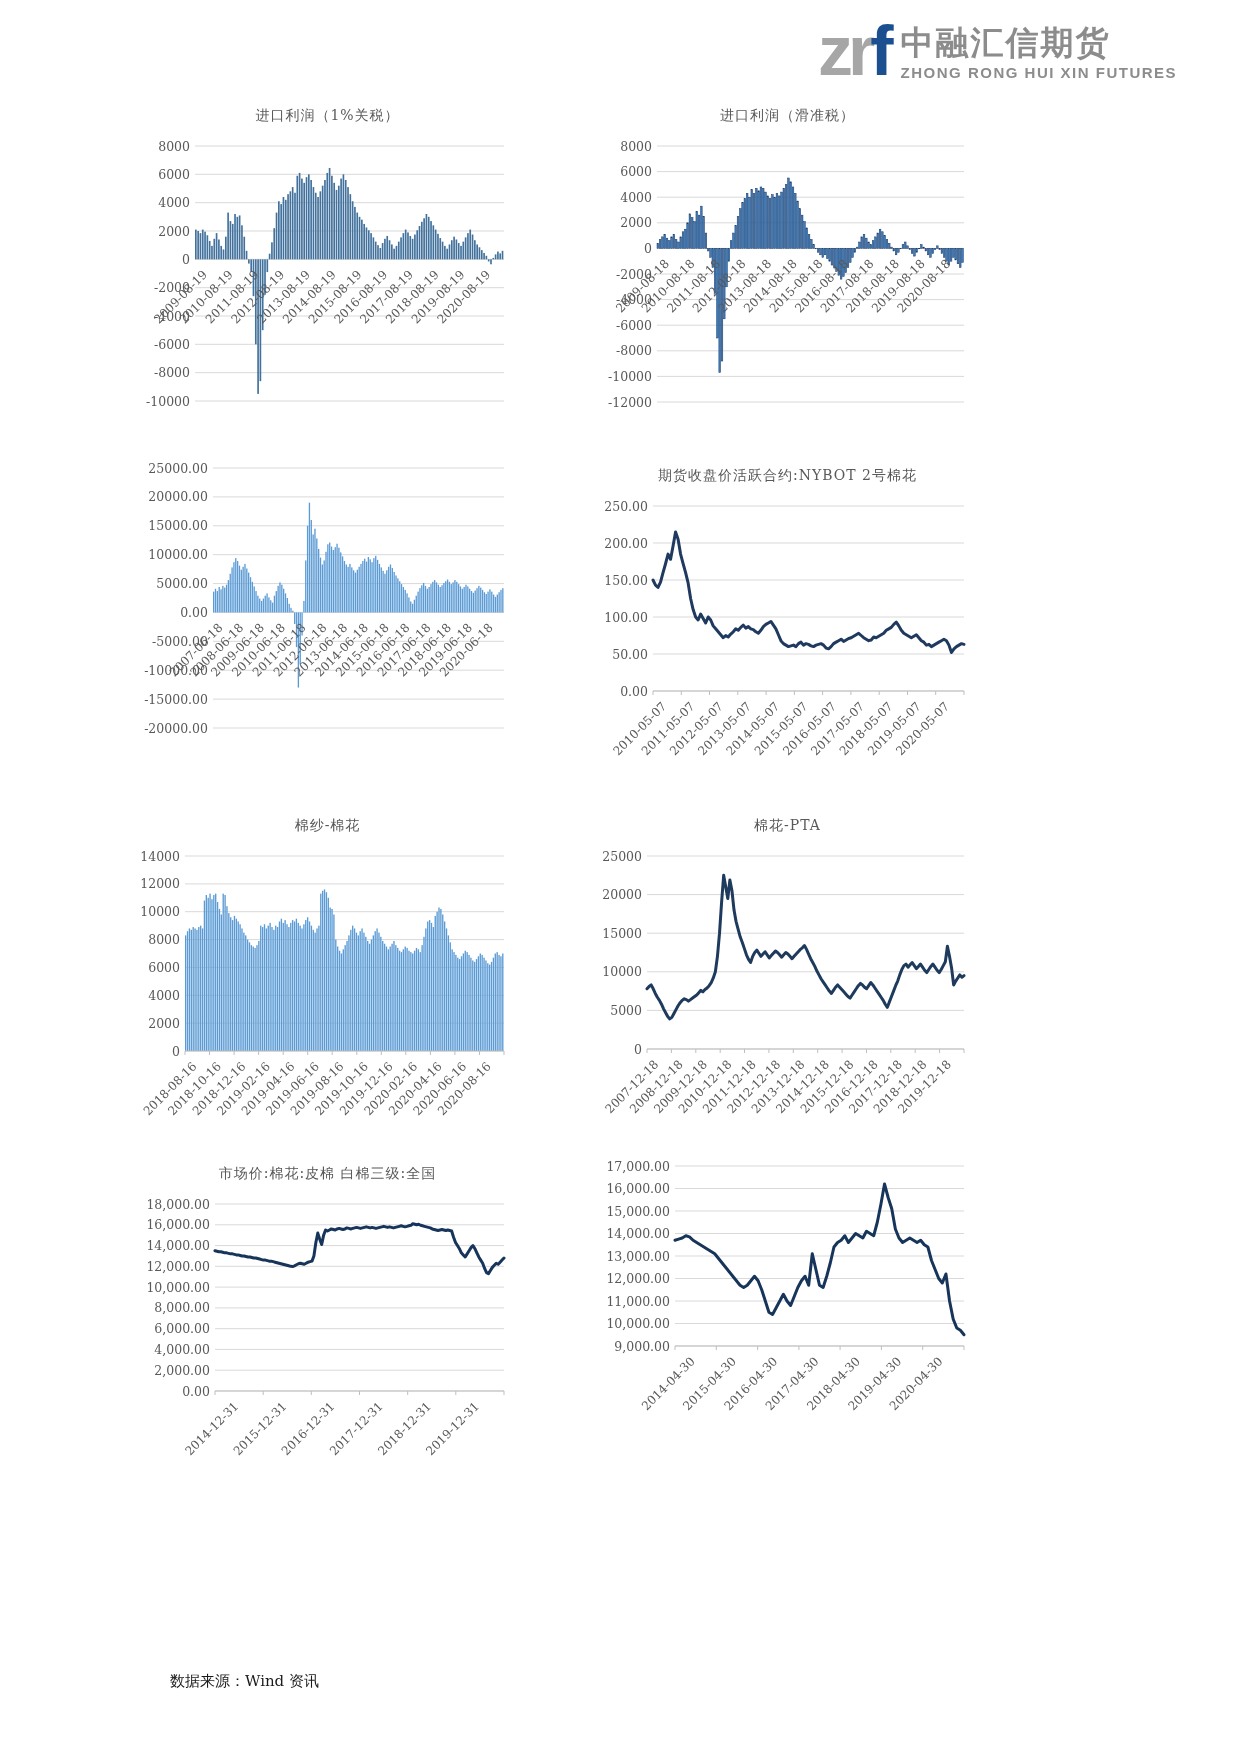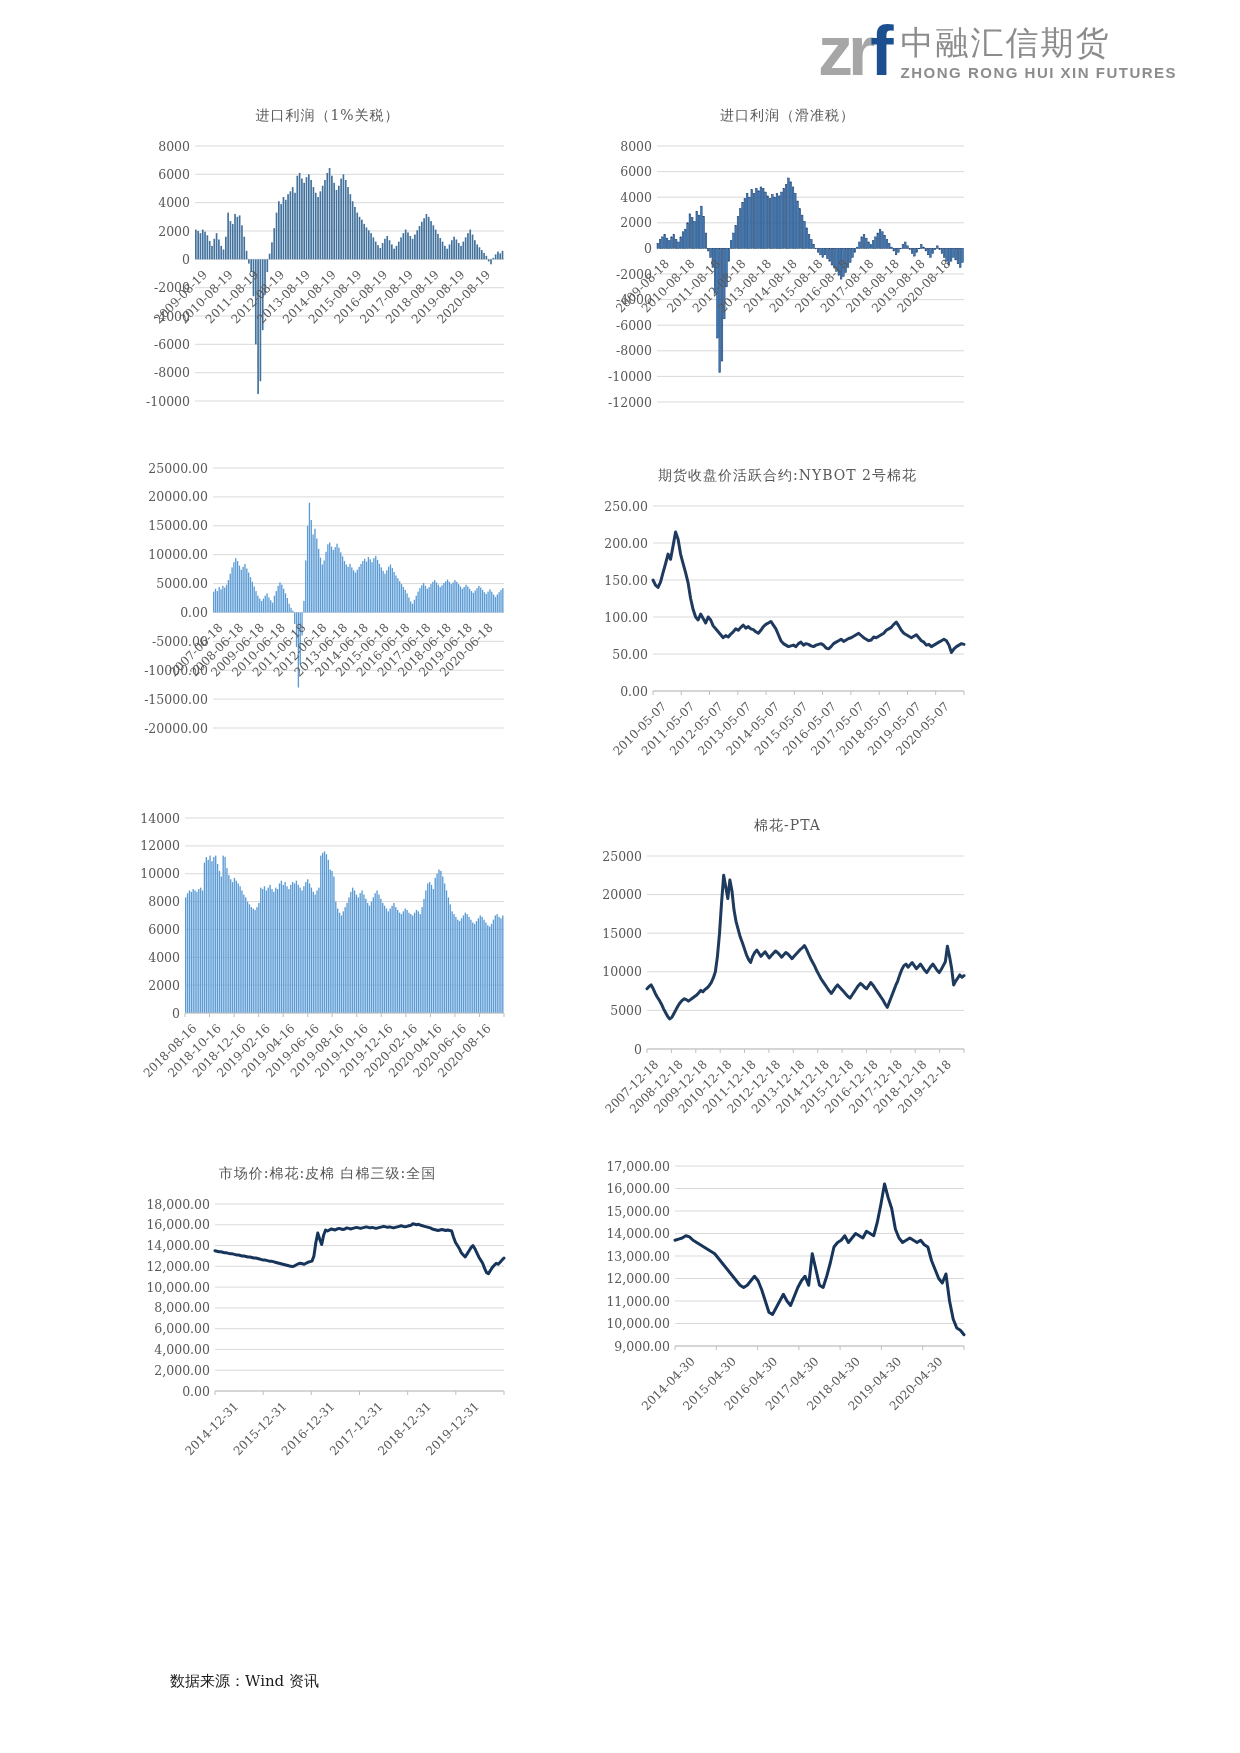--- a/index.html
+++ b/index.html
@@ -3,21 +3,21 @@
 <meta charset="utf-8">
 <style>
   html,body{margin:0;padding:0;background:#fff;}
   body{width:1240px;height:1753px;position:relative;font-family:"Liberation Sans",sans-serif;}
   .page{position:absolute;inset:0;background:#fff;overflow:hidden;}
 
   .logo{position:absolute;top:20px;left:818px;display:flex;align-items:flex-start;gap:12px;}
   .logo-zrf{font-weight:bold;font-size:70px;line-height:62px;letter-spacing:-5px;color:#a6a6a6;font-family:"Liberation Sans",sans-serif;}
   .logo-zrf .f{color:#1b4f8f;}
   .logo-right{padding-top:4px;}
-  .logo-cn{font-size:33px;font-weight:normal;color:#8c8c8c;letter-spacing:2px;line-height:38px;white-space:nowrap;}
+  .logo-cn{font-size:33px;font-weight:bold;color:#8c8c8c;letter-spacing:2px;line-height:38px;white-space:nowrap;}
   .logo-en{font-size:15px;font-weight:bold;color:#8c8c8c;letter-spacing:1.5px;margin-top:2px;white-space:nowrap;}
 
   .content{position:absolute;left:145px;top:100px;display:grid;
            grid-template-columns:365px 365px;column-gap:95px;
            grid-template-rows:360px 350px 348px 430px;}
   figure{margin:0;padding:0;}
   .chart-title{font-family:"DejaVu Serif","Liberation Serif",serif;font-size:14px;color:#595959;
                text-align:center;height:30px;line-height:30px;margin-bottom:8px;letter-spacing:1px;white-space:nowrap;}
   svg{overflow:visible;display:block;}
   svg text{font-family:"DejaVu Serif","Liberation Serif",serif;}
@@ -616,20 +616,21 @@
           <text transform="translate(175.2,209.0) rotate(-45)" text-anchor="end" font-size="12" fill="#595959">2014-05-07</text>
           <text transform="translate(203.5,209.0) rotate(-45)" text-anchor="end" font-size="12" fill="#595959">2015-05-07</text>
           <text transform="translate(231.8,209.0) rotate(-45)" text-anchor="end" font-size="12" fill="#595959">2016-05-07</text>
           <text transform="translate(260.0,209.0) rotate(-45)" text-anchor="end" font-size="12" fill="#595959">2017-05-07</text>
           <text transform="translate(288.3,209.0) rotate(-45)" text-anchor="end" font-size="12" fill="#595959">2018-05-07</text>
           <text transform="translate(316.6,209.0) rotate(-45)" text-anchor="end" font-size="12" fill="#595959">2019-05-07</text>
           <text transform="translate(344.9,209.0) rotate(-45)" text-anchor="end" font-size="12" fill="#595959">2020-05-07</text>
         </svg>
     </figure>
     <figure>
+      <figcaption class="chart-title">棉纱-棉花</figcaption>
       <svg viewBox="0 0 365 287" width="365" height="287">
           <line x1="40" y1="8.0" x2="359" y2="8.0" stroke="#d9d9d9" stroke-width="1"></line>
           <text x="35" y="12.5" text-anchor="end" font-size="12.5" fill="#595959">14000</text>
           <line x1="40" y1="35.9" x2="359" y2="35.9" stroke="#d9d9d9" stroke-width="1"></line>
           <text x="35" y="40.4" text-anchor="end" font-size="12.5" fill="#595959">12000</text>
           <line x1="40" y1="63.7" x2="359" y2="63.7" stroke="#d9d9d9" stroke-width="1"></line>
           <text x="35" y="68.2" text-anchor="end" font-size="12.5" fill="#595959">10000</text>
           <line x1="40" y1="91.6" x2="359" y2="91.6" stroke="#d9d9d9" stroke-width="1"></line>
           <text x="35" y="96.1" text-anchor="end" font-size="12.5" fill="#595959">8000</text>
           <line x1="40" y1="119.4" x2="359" y2="119.4" stroke="#d9d9d9" stroke-width="1"></line>

